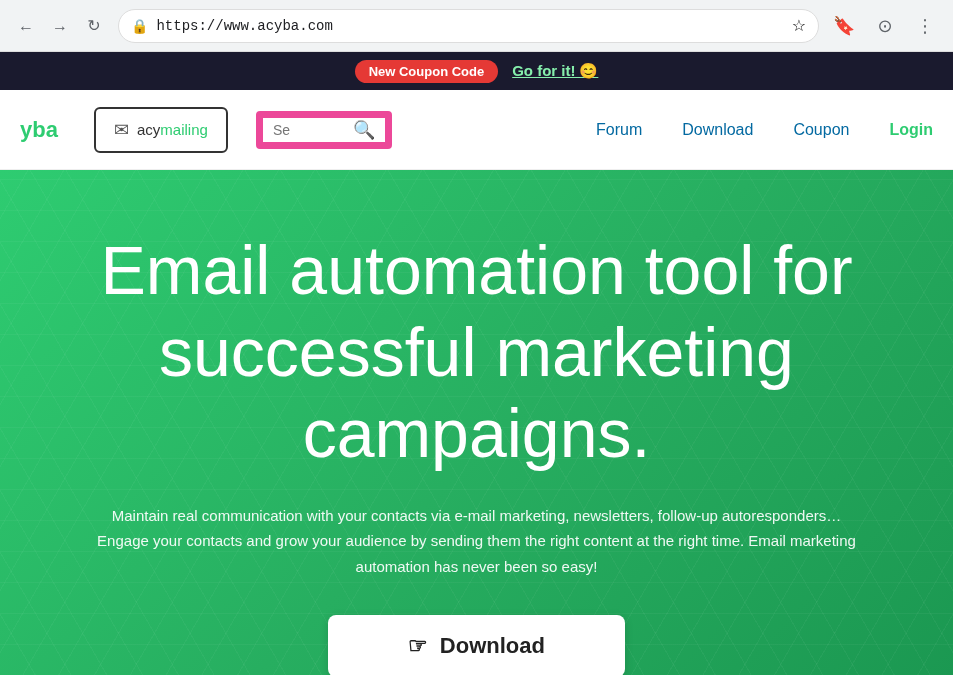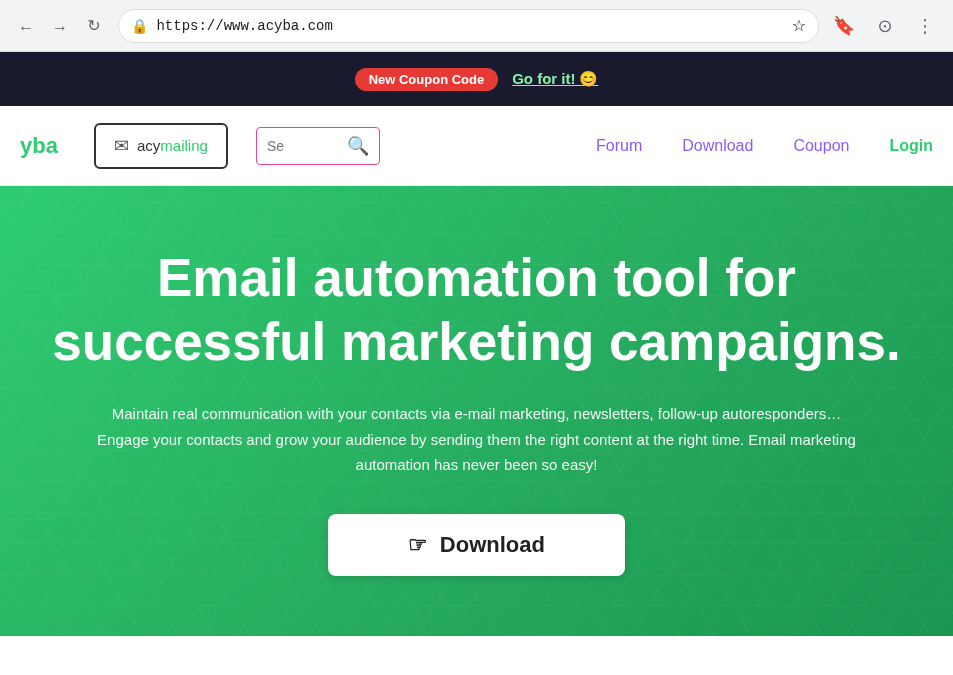--- a/index.html
+++ b/index.html
@@ -60,21 +60,21 @@
       background: transparent;
       cursor: pointer;
       display: flex; align-items: center; justify-content: center;
       color: #5f6368;
       font-size: 18px;
     }
 
     
     .coupon-banner {
       background: #1a1a2e;
-      height: 54px;
+      height: 38px;
       display: flex;
       align-items: center;
       justify-content: center;
       gap: 14px;
       color: #fff;
       font-size: 15px;
     }
     .coupon-badge {
       background: #e53935;
       color: #fff;
@@ -121,21 +121,21 @@
       color: #333;
     }
     .acymailing-btn .icon {
       font-size: 18px;
       color: #555;
     }
     .acymailing-btn .brand { color: #2ecc71; font-weight: normal; }
     .search-box {
       display: flex;
       align-items: center;
-      border: 1px solid #ec4899;
+      border: 7px solid #ec4899;
       border-radius: 4px;
       overflow: hidden;
       height: 38px;
     }
     .search-input {
       padding: 0 10px;
       border: none;
       outline: none;
       font-size: 14px;
       width: 80px;
@@ -150,21 +150,21 @@
       font-size: 18px;
       height: 100%;
     }
     .nav-links {
       margin-left: auto;
       display: flex;
       align-items: center;
       gap: 40px;
     }
     .nav-link {
-      color: #8b5cf6;
+      color: #0369a1;
       font-size: 16px;
       text-decoration: none;
       cursor: pointer;
     }
     .nav-link-login {
       color: #2ecc71;
       font-size: 16px;
       font-weight: bold;
       text-decoration: none;
       cursor: pointer;
@@ -188,22 +188,22 @@
       content: '';
       position: absolute;
       top: 0; left: 0; right: 0; bottom: 0;
       background-image:
         repeating-linear-gradient(60deg, transparent, transparent 30px, rgba(255,255,255,0.04) 30px, rgba(255,255,255,0.04) 31px),
         repeating-linear-gradient(-60deg, transparent, transparent 30px, rgba(255,255,255,0.04) 30px, rgba(255,255,255,0.04) 31px),
         repeating-linear-gradient(0deg, transparent, transparent 30px, rgba(255,255,255,0.04) 30px, rgba(255,255,255,0.04) 31px);
       pointer-events: none;
     }
     .hero-title {
-      font-size: 53px;
-      font-weight: 700;
+      font-size: 68px;
+      font-weight: 400;
       color: #fff;
       line-height: 1.2;
       max-width: 900px;
       position: relative;
       z-index: 1;
       margin-bottom: 28px;
     }
     .hero-subtitle {
       font-size: 15px;
       color: rgba(255,255,255,0.92);

